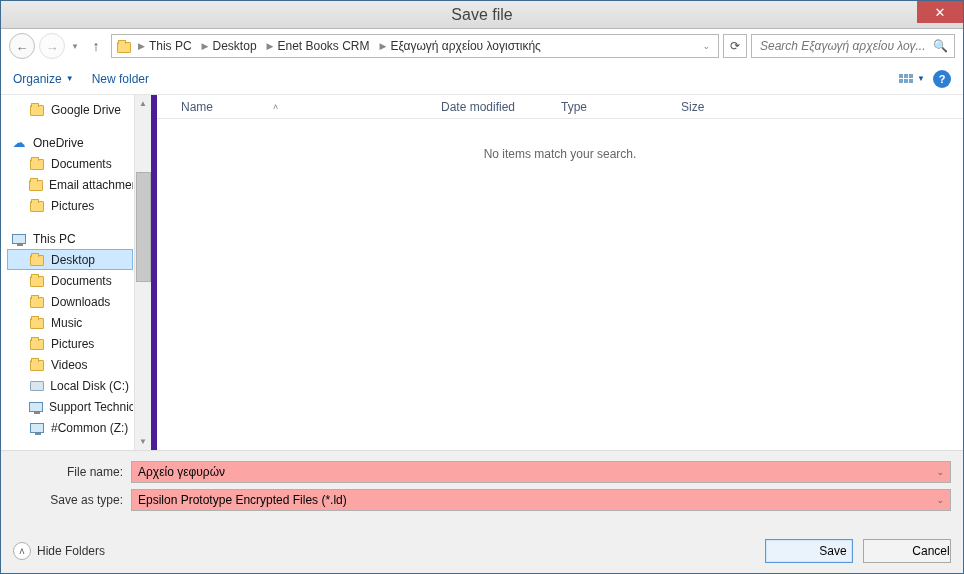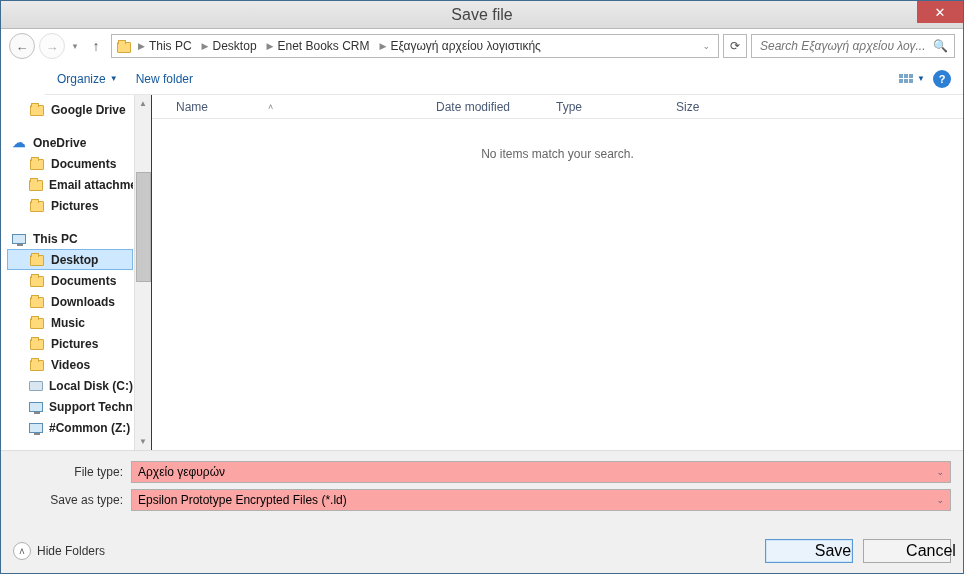--- a/index.html
+++ b/index.html
@@ -82,21 +82,20 @@
   }
   .searchfield .mag { color: #666; font-size: 12px; }
 
   
   .toolbar {
     height: 32px; display: flex; align-items: center;
     padding: 0 12px; gap: 18px;
     border-bottom: 1px solid #e6e6e6;
     background: #fff;
     flex-shrink: 0;
-    margin-left: 44px;
   }
   .tool-item {
     color: #14599c; font-size: 12px;
     display: flex; align-items: center; gap: 4px;
   }
   .tool-item .caret { font-size: 8px; color: #14599c; }
   .toolbar-right { margin-left: auto; display: flex; align-items: center; gap: 10px; }
   .view-icon {
     width: 22px; height: 18px; display: flex; align-items: center; justify-content: center;
     gap: 1px;
@@ -118,35 +117,35 @@
     padding: 4px 0;
     position: relative;
   }
   .tree-scroll {
     position: absolute; right: 0; top: 0; bottom: 0; width: 17px;
     background: #f0f0f0; border-left: 1px solid #e0e0e0;
     display: flex; flex-direction: column; align-items: center;
   }
   .tree-scroll .arrow { height: 17px; width: 100%; display: flex; align-items: center; justify-content: center; font-size: 8px; color: #888; }
   .tree-scroll .thumb { width: 15px; background: #c8c8c8; border: 1px solid #b0b0b0; margin-top: 60px; height: 110px; }
-  .tree-inner { padding-left: 6px; padding-right: 18px; font-weight: bold; }
+  .tree-inner { padding-left: 6px; padding-right: 18px; }
   .tree-item {
     display: flex; align-items: center; gap: 6px;
     padding: 2px 4px; height: 21px;
     white-space: nowrap; overflow: hidden;
   }
   .tree-item .ico { width: 16px; height: 16px; display: flex; align-items: center; justify-content: center; font-size: 13px; }
   .tree-item.indent1 { padding-left: 22px; }
   .tree-item.selected {
     background: #cde8ff; border: 1px solid #7bb7e8; padding: 1px 3px 1px 21px;
   }
   .spacer { height: 12px; }
 
   .content {
-    flex: 1; display: flex; flex-direction: column; border-left: 1px solid #4c1d95;
+    flex: 1; display: flex; flex-direction: column; border-left: 6px solid #4c1d95;
   }
   .cols {
     height: 24px; display: flex; align-items: center;
     border-bottom: 1px solid #e6e6e6;
     font-size: 12px; color: #4a5a75;
     padding-left: 16px;
   }
   .col { padding: 0 8px; height: 100%; display: flex; align-items: center; border-right: 1px solid transparent; }
   .col.name { width: 260px; display: flex; align-items: center; gap: 60px; }
   .col .sort { font-size: 9px; color: #888; }
@@ -186,21 +185,21 @@
     display: flex; align-items: center; gap: 6px; font-size: 12px; color: #333;
   }
   .hidefolders .chev {
     width: 18px; height: 18px; border: 1px solid #b0b0b0; border-radius: 50%;
     display: flex; align-items: center; justify-content: center; background: #fff;
     font-size: 10px; color: #555;
   }
   .btns { display: flex; gap: 10px; }
   .btn {
     width: 88px; height: 24px; border: 1px solid #a8a8a8;
-    background: #f3f3f3; font-size: 16px;
+    background: #f3f3f3; font-size: 12px;
     display: flex; align-items: center; justify-content: center; padding-left: 48px;
   }
   .btn.primary {
     border: 1px solid #5a98d6; background: #eaf3fc;
     box-shadow: inset 0 0 0 1px #cfe5f8;
   }
 
   
   .folder-icon {
     width: 14px; height: 11px; background: #ffd97a;
@@ -413,21 +412,21 @@
         <div class="col size">Size</div>
       </div>
       <div class="filelist">
         <span>No items match your search.</span>
       </div>
     </div>
   </div>
 
   <div class="bottom">
     <div class="formrow">
-      <label>File type:</label>
+      <label>File name:</label>
       <div class="combo">
         <span>Αρχείο γεφυρών</span>
         <span class="caret">⌄</span>
       </div>
     </div>
     <div class="formrow">
       <label>Save as type:</label>
       <div class="combo">
         <span>Epsilon Prototype Encrypted Files (*.ld)</span>
         <span class="caret">⌄</span>

